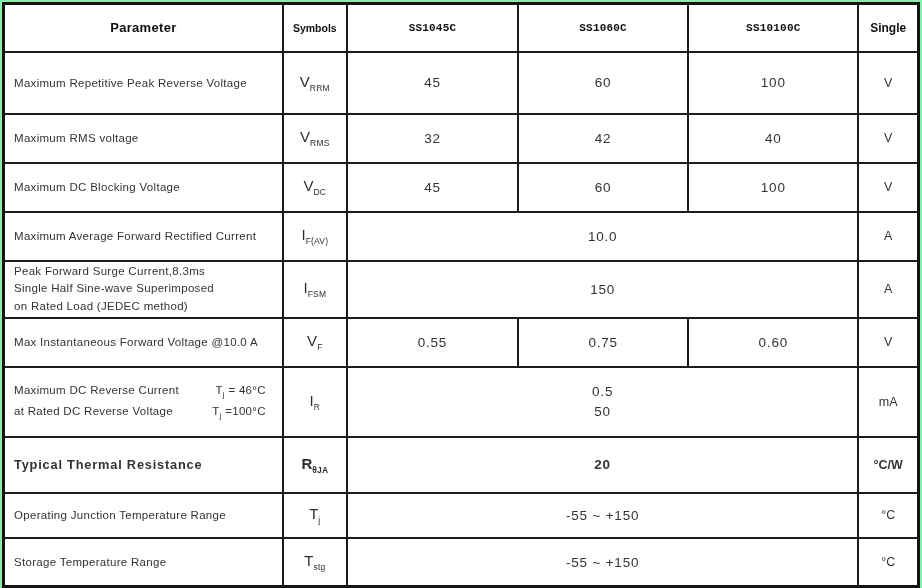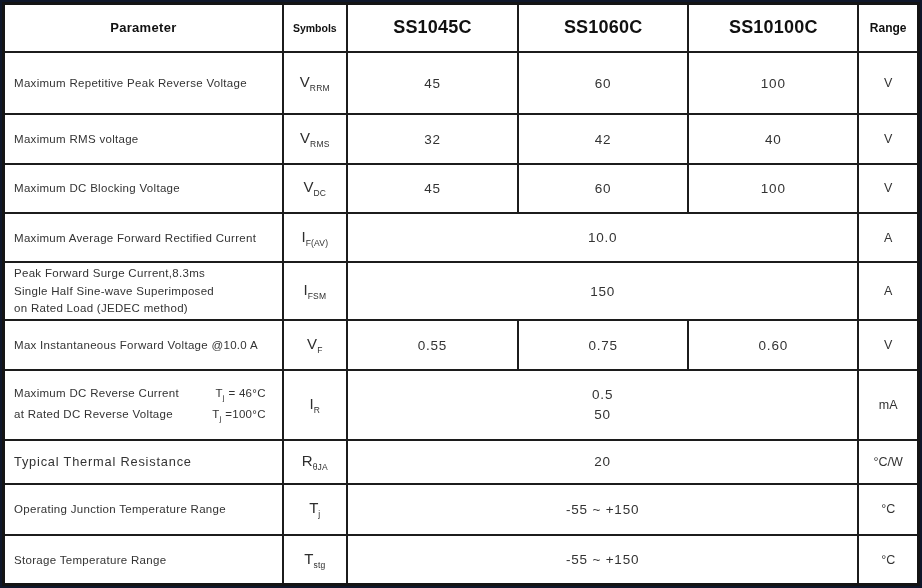--- a/index.html
+++ b/index.html
@@ -1,36 +1,36 @@
 <!DOCTYPE html>
 <html><head>
 <meta charset="utf-8">
 <style>
   html,body{margin:0;padding:0;background:#ffffff;}
   .page{
     width:922px;height:588px;box-sizing:border-box;
-    background:#0f172a;padding:2px;
+    background:#86efac;padding:2px;
     font-family:"Liberation Sans","DejaVu Sans",sans-serif;
     color:#2e2e2e;
   }
   table.ratings{
     width:100%;height:100%;
     border-collapse:collapse;table-layout:fixed;
     border:3px solid #141414;
   }
   .ratings td,.ratings th{
     border:2px solid #1c1c1c;
     overflow:hidden;
     vertical-align:middle;
     background:#ffffff;
   }
   th{font-weight:bold;color:#111111;text-align:center;}
   .th-param{font-size:13px;letter-spacing:0.3px;}
   .th-sym{font-size:10.5px;margin-left:20px;}
-  .th-dev{font-size:18px;letter-spacing:0.2px;}
+  .th-dev{font-size:11px;letter-spacing:0.2px;font-family:Liberation Mono, monospace;}
   .th-units{font-size:12px;}
   .param{
     text-align:left;padding-left:9px;padding-right:4px;
     font-size:11.5px;color:#333333;letter-spacing:0.3px;
   }
   .param-lines{line-height:1.55;}
   .param-big{font-size:12.8px;letter-spacing:0.8px;}
   .sym{text-align:center;font-size:15px;color:#2e2e2e;}
   .sym sub{font-size:8.5px;letter-spacing:0.2px;}
   .val{text-align:center;font-size:13.5px;color:#333333;letter-spacing:0.8px;}
@@ -41,22 +41,22 @@
   .cond sub{font-size:8px;}
   
   .trh{height:48px;}
   .tr1{height:62px;}
   .tr2{height:49px;}
   .tr3{height:49px;}
   .tr4{height:49px;}
   .tr5{height:56px;}
   .tr6{height:49px;}
   .tr7{height:70px;}
-  .tr8{height:43px;}
-  .tr9{height:51px;}
+  .tr8{height:56px;font-weight:bold;}
+  .tr9{height:45px;}
   .tr10{height:49px;}
 </style>
 </head>
 <body>
 
 <div class="page">
   <table class="ratings">
     <colgroup>
       <col style="width:279px">
         <col style="width:64px">
@@ -66,21 +66,21 @@
         <col style="width:60px">
     </colgroup>
 
     <tbody>
         <tr class="trh">
       <th class="th-param">Parameter</th>
       <th class="th-sym">Symbols</th>
       <th class="th-dev">SS1045C</th>
       <th class="th-dev">SS1060C</th>
       <th class="th-dev">SS10100C</th>
-      <th class="th-units">Range</th>
+      <th class="th-units">Single</th>
     </tr>
 
     <tr class="tr1">
       <td class="param">Maximum Repetitive Peak Reverse Voltage</td>
       <td class="sym"><span>V</span><sub>RRM</sub></td>
       <td class="val">45</td>
       <td class="val">60</td>
       <td class="val">100</td>
       <td class="unit">V</td>
     </tr>

